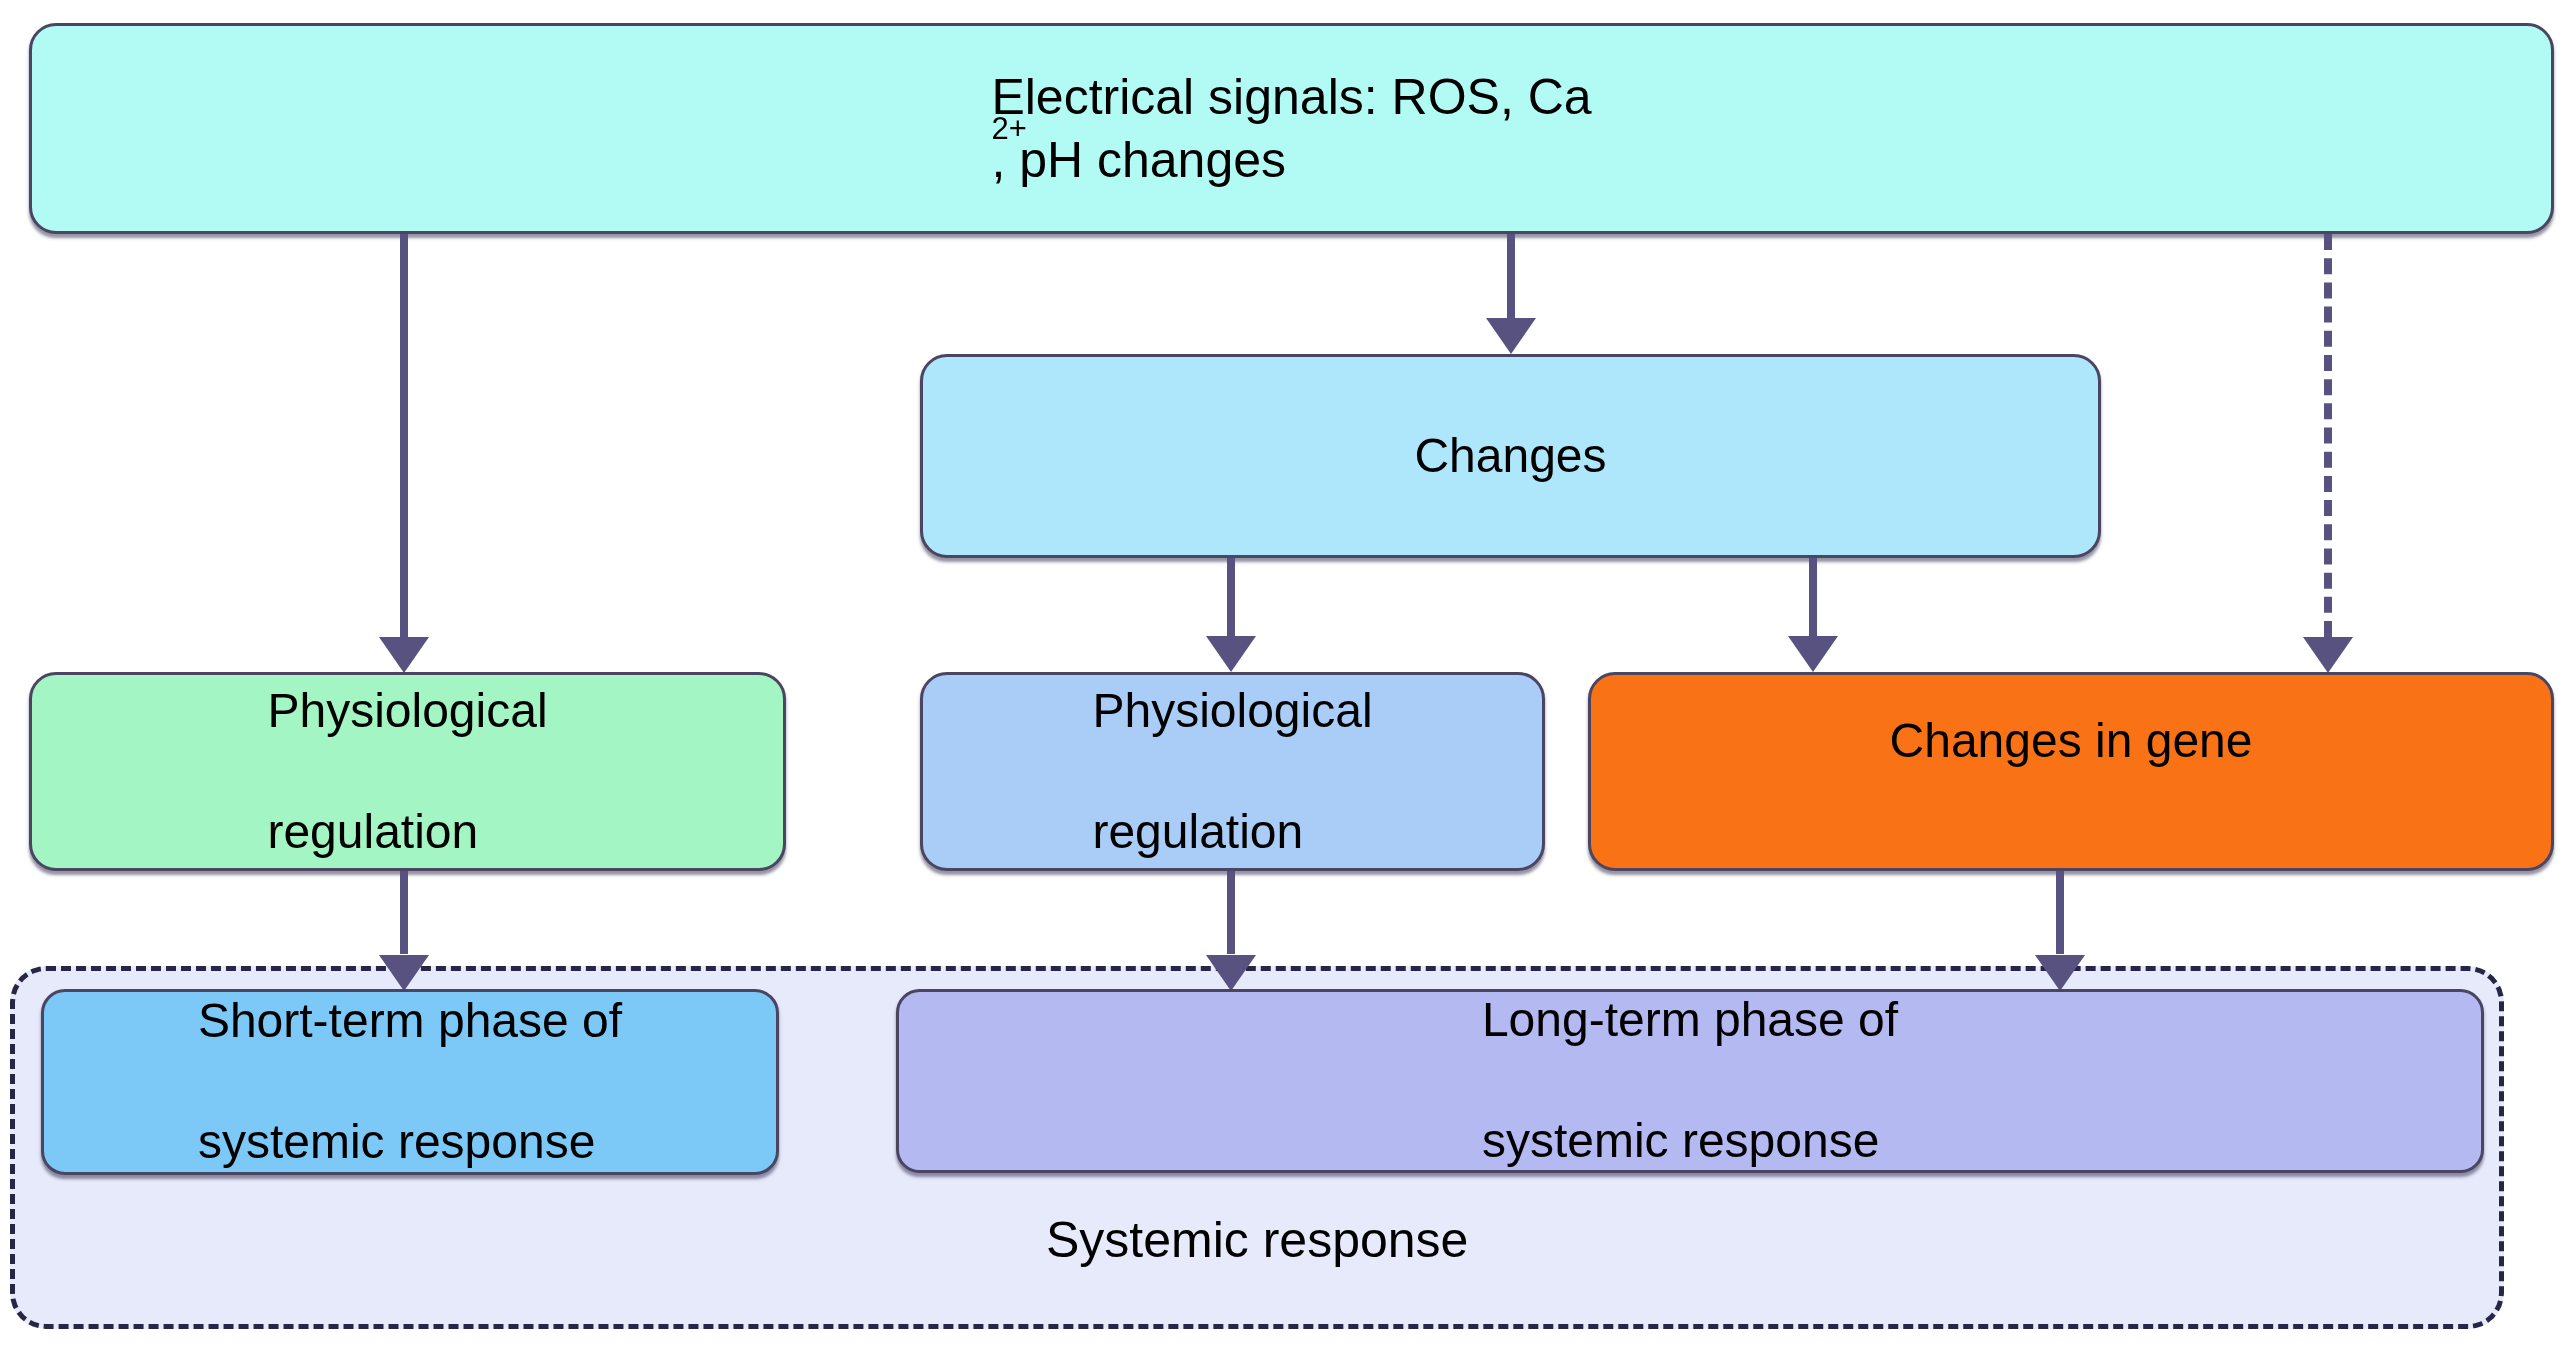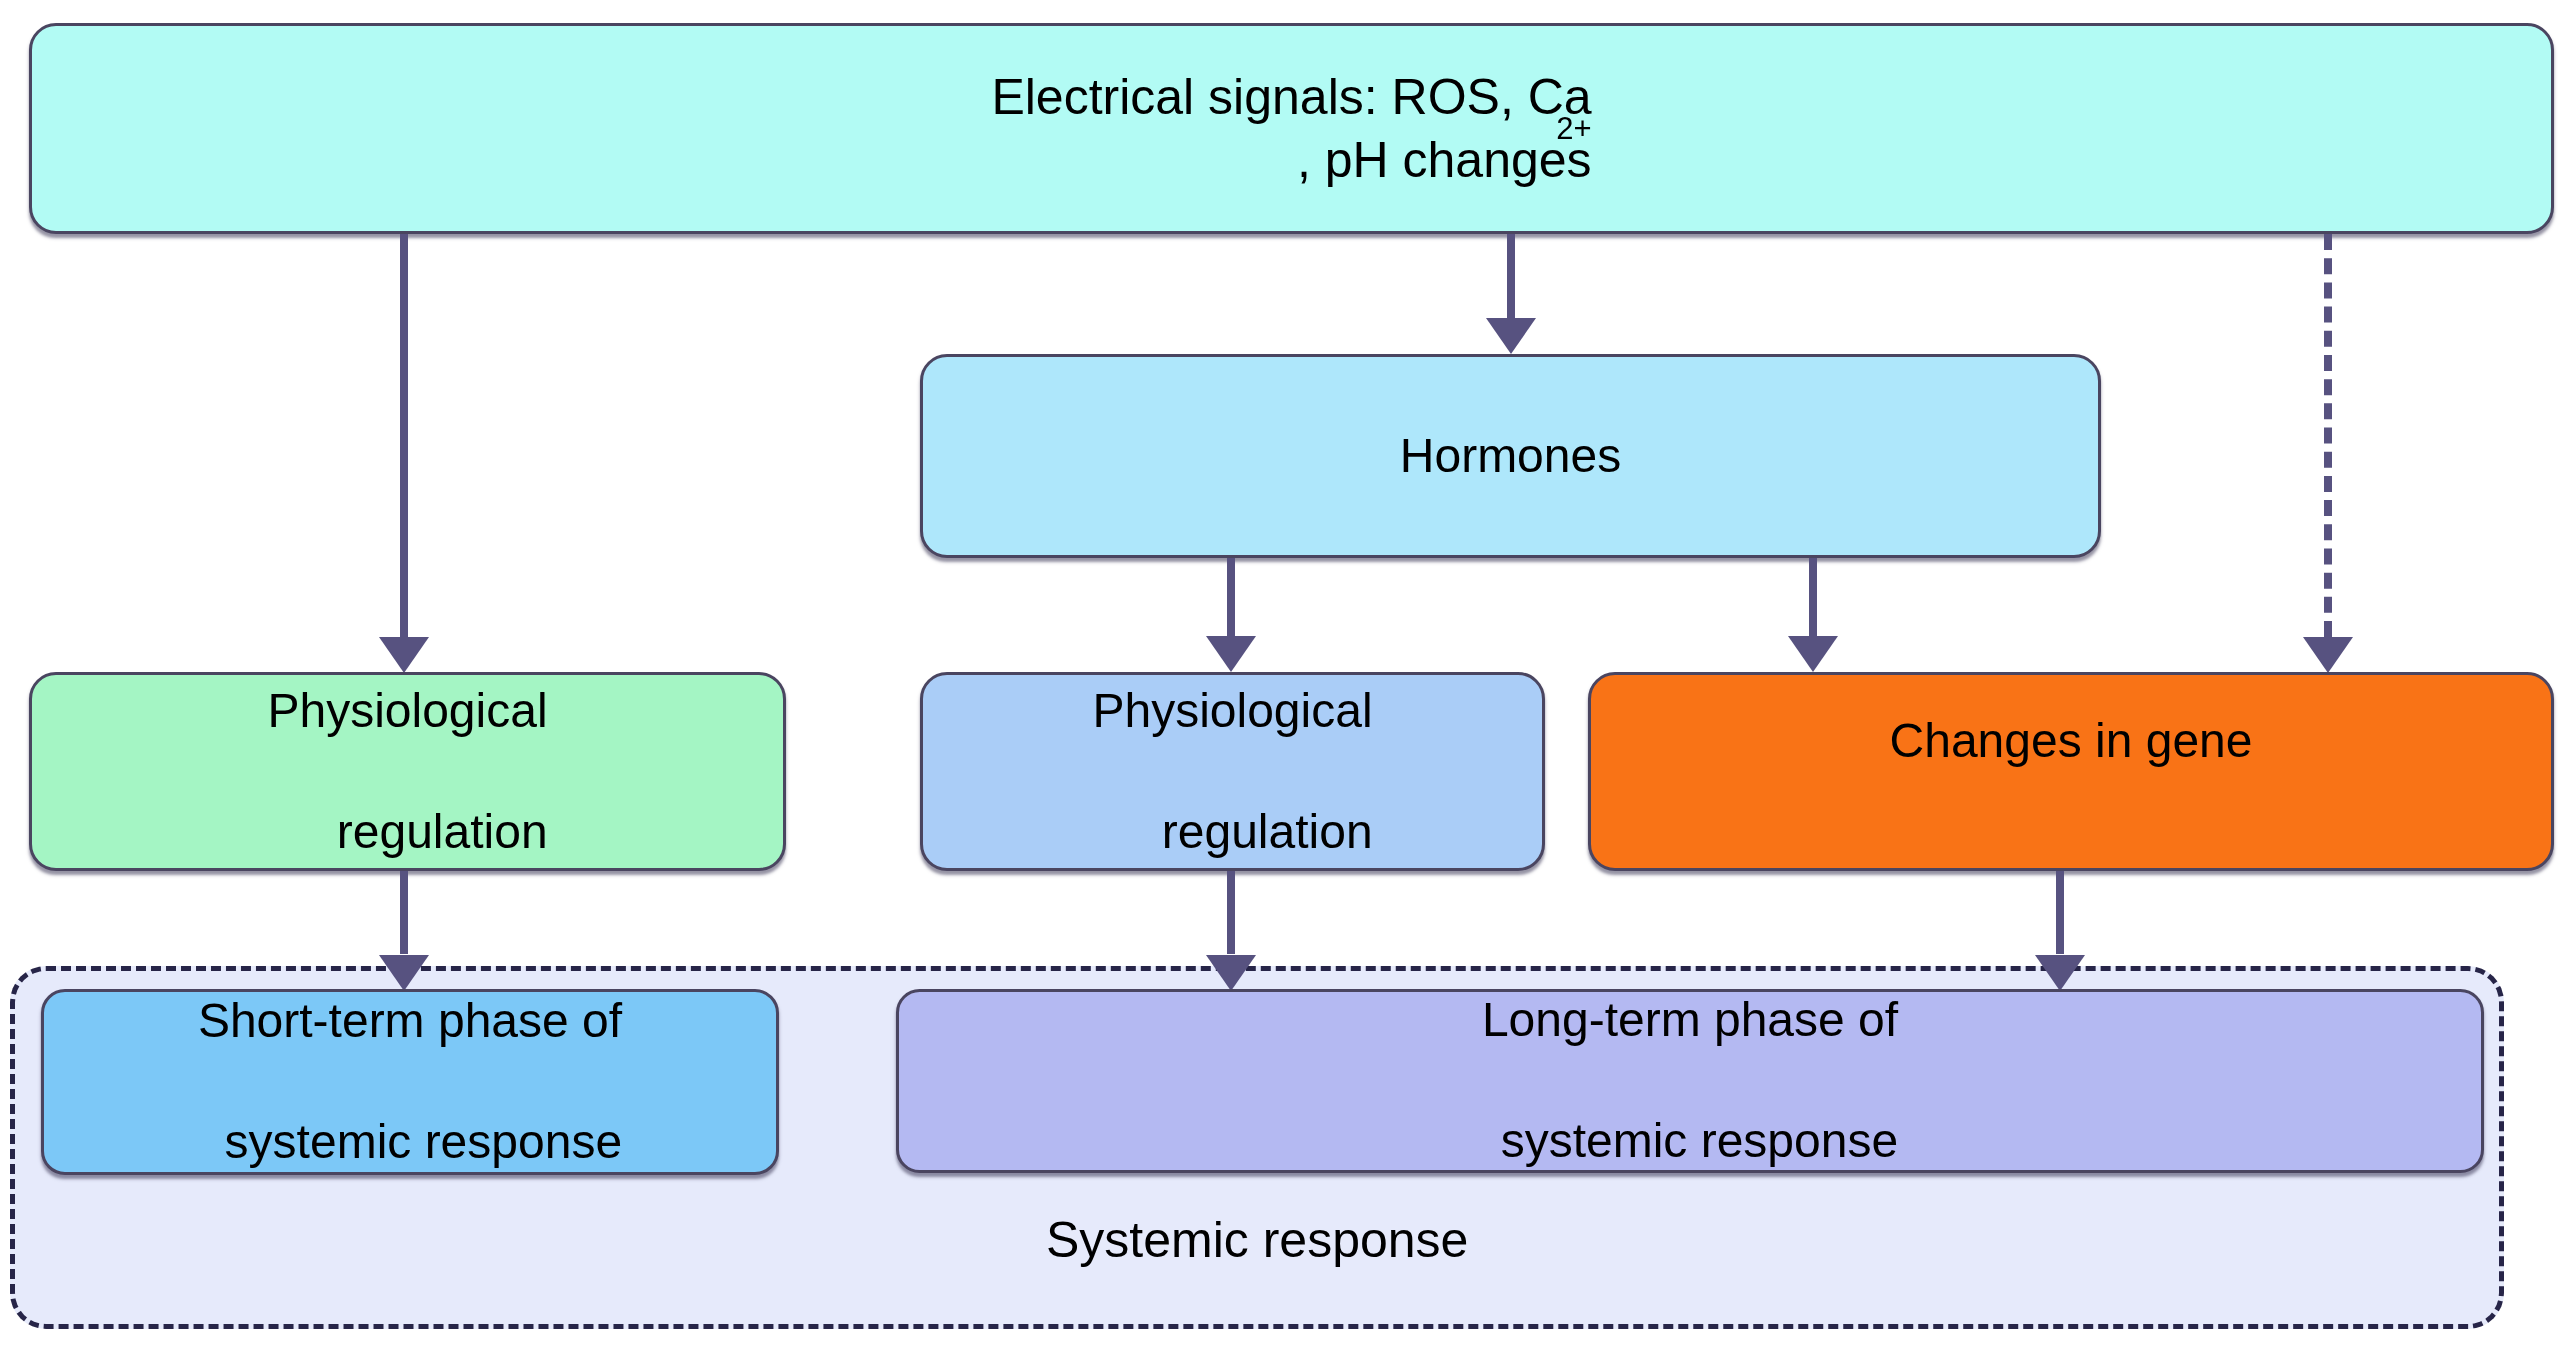--- a/index.html
+++ b/index.html
@@ -7,21 +7,21 @@
   #stage{position:relative;width:2576px;height:1346px;overflow:hidden;background:#fff;}
 
   .node{
     position:absolute;
     box-sizing:border-box;
     border:3.9px solid #4a4560;
     border-radius:27px;
     display:flex;
     align-items:center;
     justify-content:center;
-    text-align:right;
+    text-align:left;
     color:#000;
     line-height:1.26;
     box-shadow:0 3.9px 3.1px -0.8px rgba(60,56,88,0.55);
   }
   .node span{display:block;padding:0 14px;}
 
   #top-box{left:29px;top:23px;width:2525px;height:211px;background:#b2fbf4;font-size:50px;}
   #hormones-box{left:920px;top:354px;width:1181px;height:204px;background:#aee7fb;font-size:48px;}
   #phys-green-box{left:29px;top:672px;width:757px;height:199px;background:#a4f5c4;font-size:48px;}
   #phys-blue-box{left:920px;top:672px;width:625px;height:199px;background:#aacdf7;font-size:48px;}
@@ -80,21 +80,21 @@
     <div class="shaft" style="left:3.9px;width:7.9px;height:84px;"></div>
     <div class="head"></div>
   </div>
 
   <div class="arrow dash" style="left:2320px;top:234px;width:15.7px;height:439px;">
     <div class="shaft" style="left:3.9px;height:403px;"></div>
     <div class="head"></div>
   </div>
 
   <div class="node" id="hormones-box">
-    <span>Hormones</span>
+    <span>Changes</span>
   </div>
 
   <div class="arrow" style="left:1223px;top:558px;width:15.7px;height:114px;">
     <div class="shaft" style="left:3.9px;width:7.9px;height:78px;"></div>
     <div class="head"></div>
   </div>
 
   <div class="arrow" style="left:1805px;top:558px;width:15.7px;height:114px;">
     <div class="shaft" style="left:3.9px;width:7.9px;height:78px;"></div>
     <div class="head"></div>

